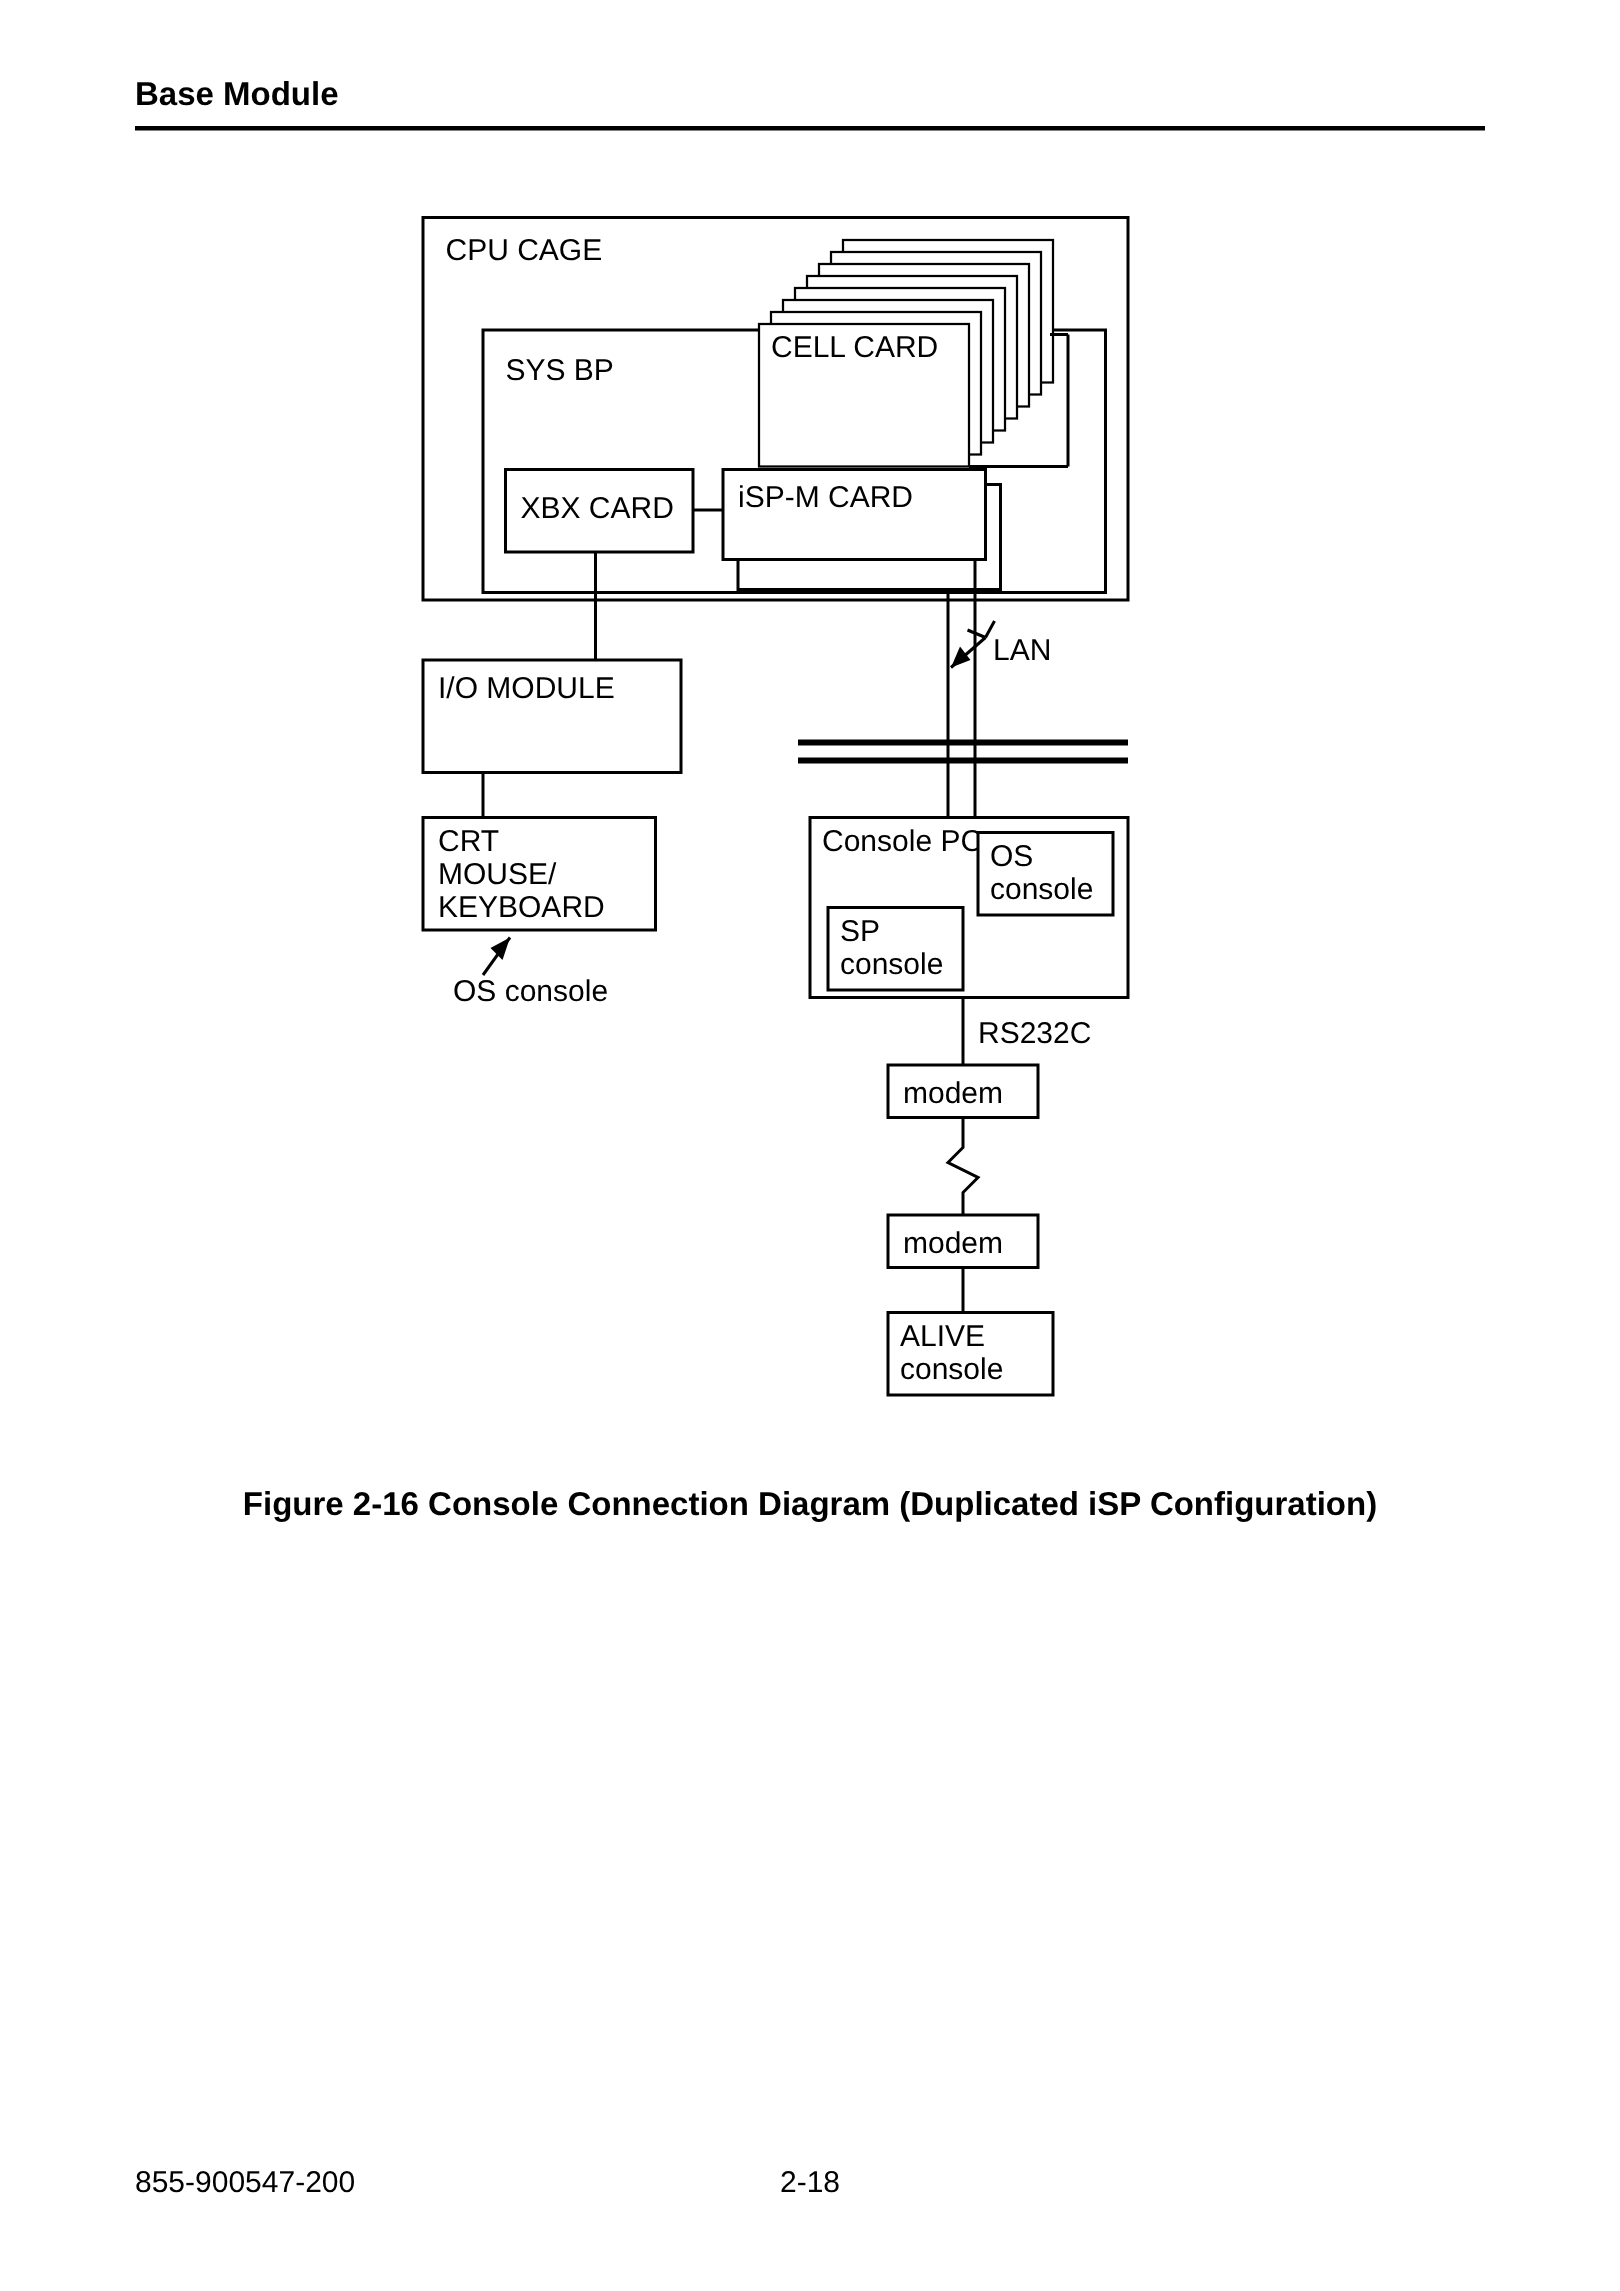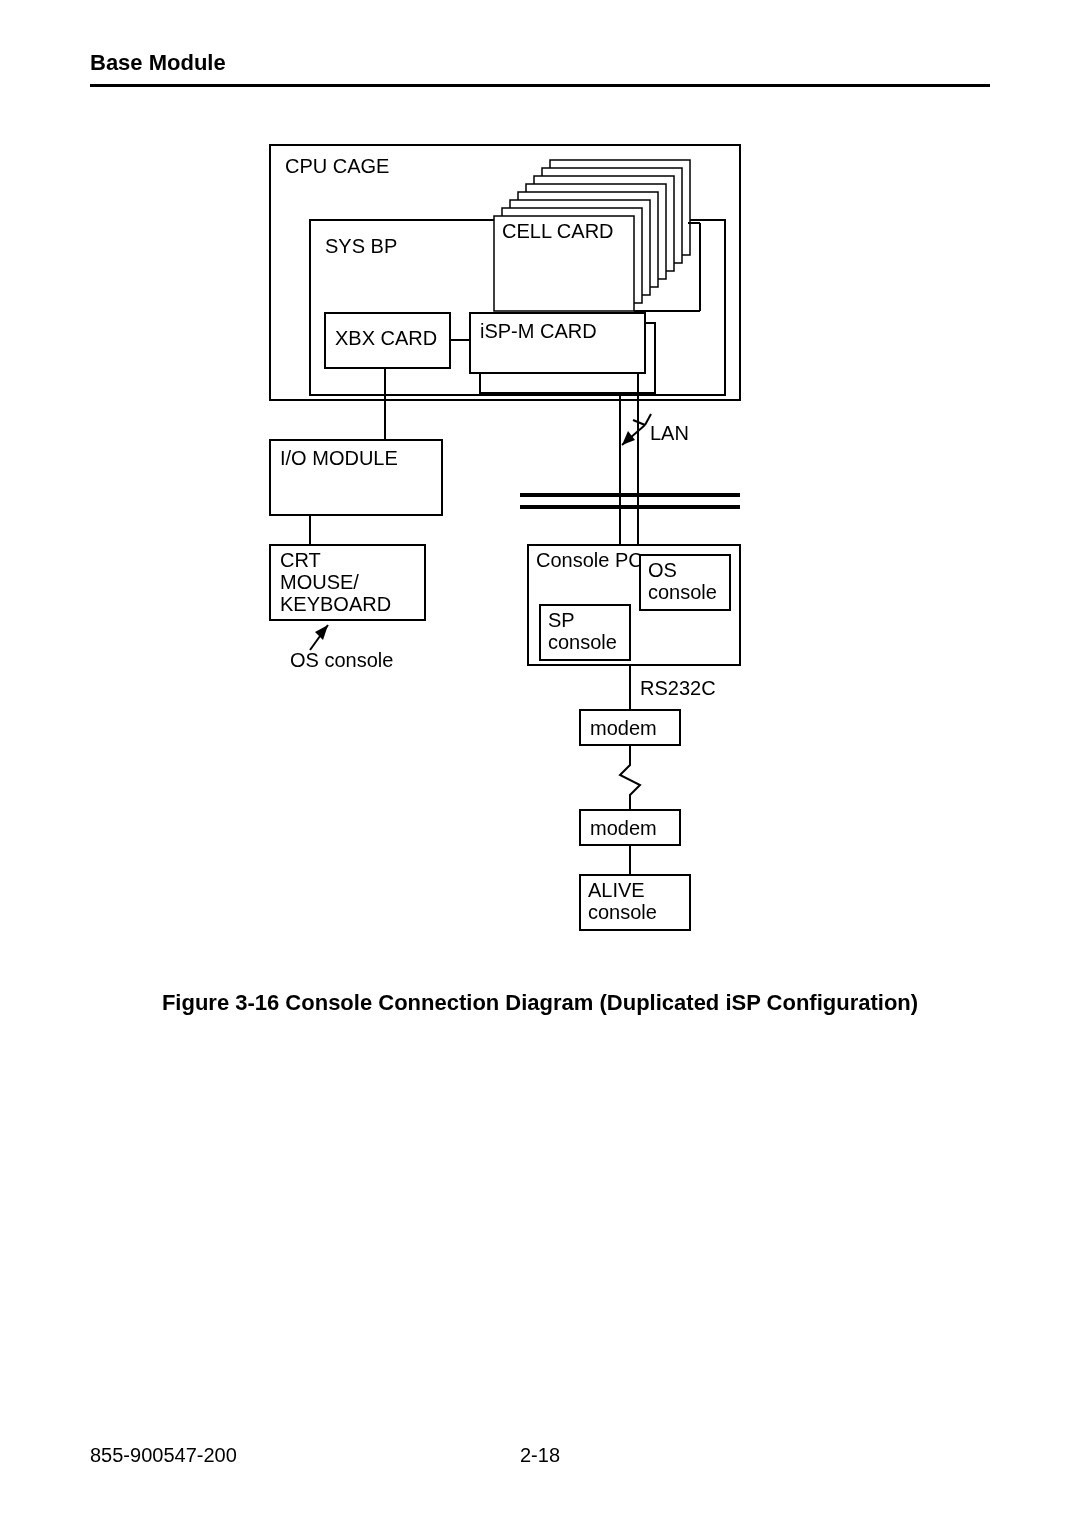--- a/index.html
+++ b/index.html
@@ -21,21 +21,21 @@
     font-weight: bold;
     margin-bottom: 8px;
   }
   .header-rule {
     border: none;
     border-top: 3px solid #000;
     margin: 0;
   }
   .diagram {
     position: absolute;
-    left: 270px;
+    left: 282px;
     top: 145px;
     width: 540px;
     height: 820px;
   }
   svg { overflow: visible; }
   .label {
     font-family: Helvetica, Arial, sans-serif;
     font-size: 20px;
     fill: #000;
   }
@@ -151,19 +151,19 @@
       <text x="320" y="690" class="label">modem</text>
 
       <line x1="360" y1="700" x2="360" y2="730" stroke="#000" stroke-width="2"></line>
 
       <rect x="310" y="730" width="110" height="55" fill="#fff" stroke="#000" stroke-width="2"></rect>
       <text x="318" y="752" class="label">ALIVE</text>
       <text x="318" y="774" class="label">console</text>
     </svg>
   </div>
 
-  <div class="caption">Figure 3-16    Console Connection Diagram (Duplicated iSP Configuration)</div>
+  <div class="caption">Figure 2-16    Console Connection Diagram (Duplicated iSP Configuration)</div>
 
   <div class="footer">
     <span class="pagenum">2-18</span>
     <span class="docnum">855-900547-200</span>
   </div>
 </div>
 
 </body></html>

